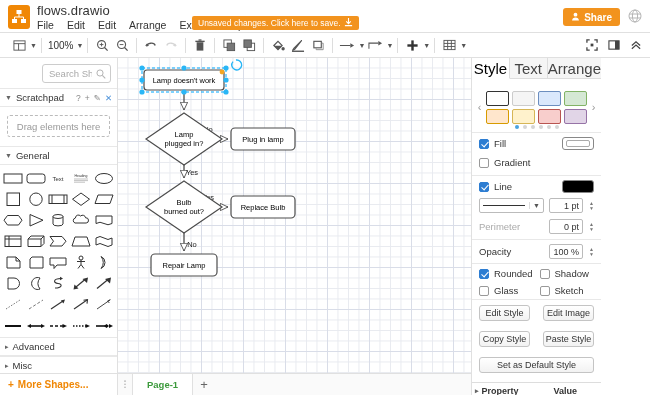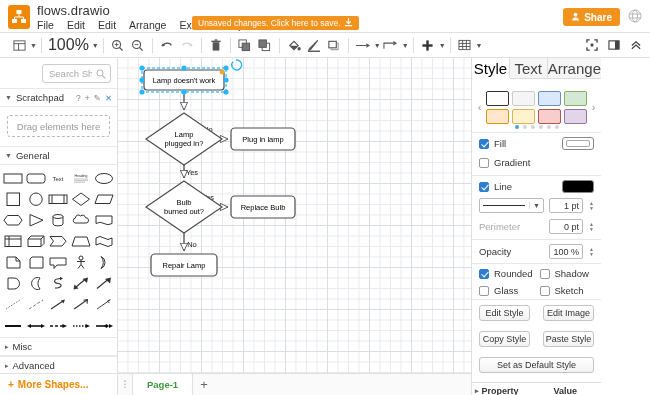--- a/index.html
+++ b/index.html
@@ -54,21 +54,21 @@
   .toolbar {
     position: absolute; left: 0; top: 33px; width: 650px; height: 25px;
     background: #fff; border-bottom: 1px solid #e0e0e0;
     display: flex; align-items: center;
   }
   .tb-btn {
     display: flex; align-items: center; justify-content: center;
     min-width: 20px; height: 20px; cursor: pointer; padding: 0 2px;
   }
   .tb-sep { width: 1px; height: 15px; background: #ddd; margin: 0 4px; }
-  .zoom-label { font-size: 16px; padding: 0 2px; }
+  .zoom-label { font-size: 10px; padding: 0 2px; }
   .caret { font-size: 7px; color: #555; margin-left: 1px; }
   .tb-right { position: absolute; right: 4px; display: flex; align-items: center; gap: 2px; }
 
   
   .sidebar {
     position: absolute; left: 0; top: 58px; width: 118px; bottom: 0;
     background: #fff; border-right: 1px solid #e0e0e0; overflow: hidden;
   }
   .search-wrap { padding: 6px 6px 5px 6px; margin-left: 36px; }
   .search-box {
@@ -713,25 +713,25 @@
           <svg width="20" height="12">
             <line x1="2" y1="6" x2="14" y2="6" stroke="#111" stroke-width="1.6"></line>
             <path d="M10 6 L12.5 4 L15 6 L12.5 8 Z" fill="#111"></path>
             <path d="M19 6 L15 4 L15 8 Z" fill="#111"></path>
           </svg>
         </div>
     </div>
 
     <div class="section-hdr">
       <span class="tri">▸</span>
-      <span>Misc</span>
+      <span>Advanced</span>
     </div>
     <div class="section-hdr">
       <span class="tri">▸</span>
-      <span>Advanced</span>
+      <span>Misc</span>
     </div>
     <div class="section-hdr">
       <span class="tri">▸</span>
       <span>Basic</span>
     </div>
 
     <div class="more-shapes">
       <span>+</span>
       <span>More Shapes...</span>
     </div>

